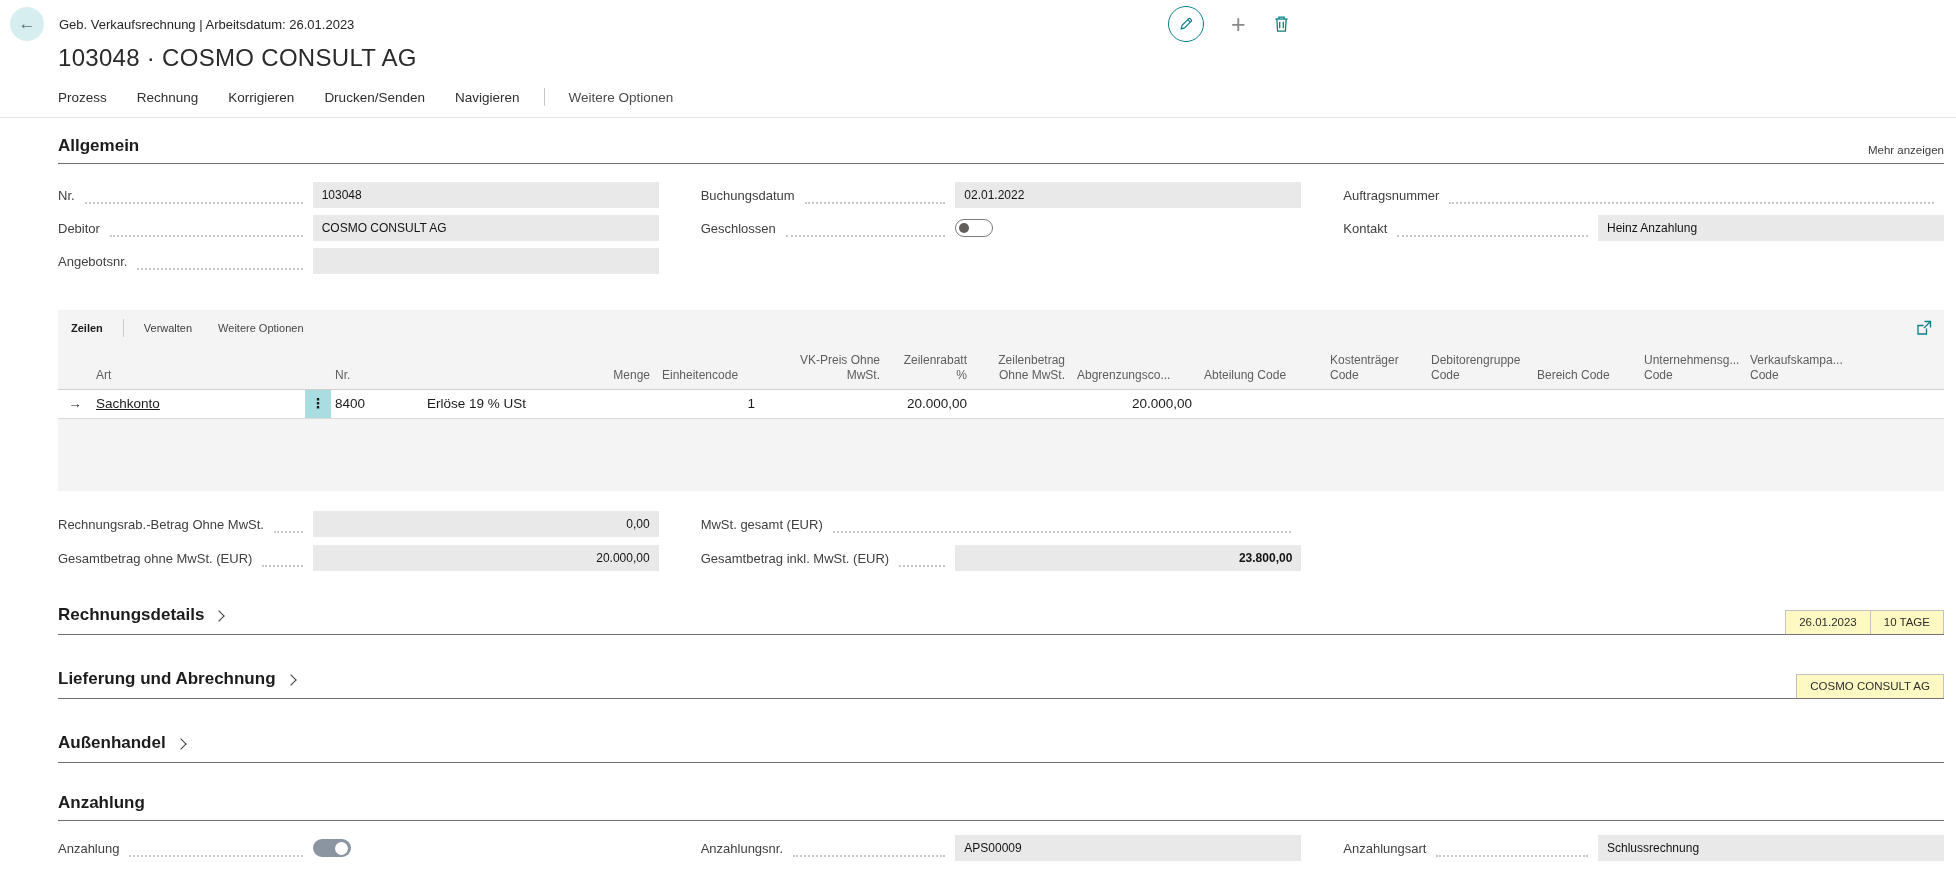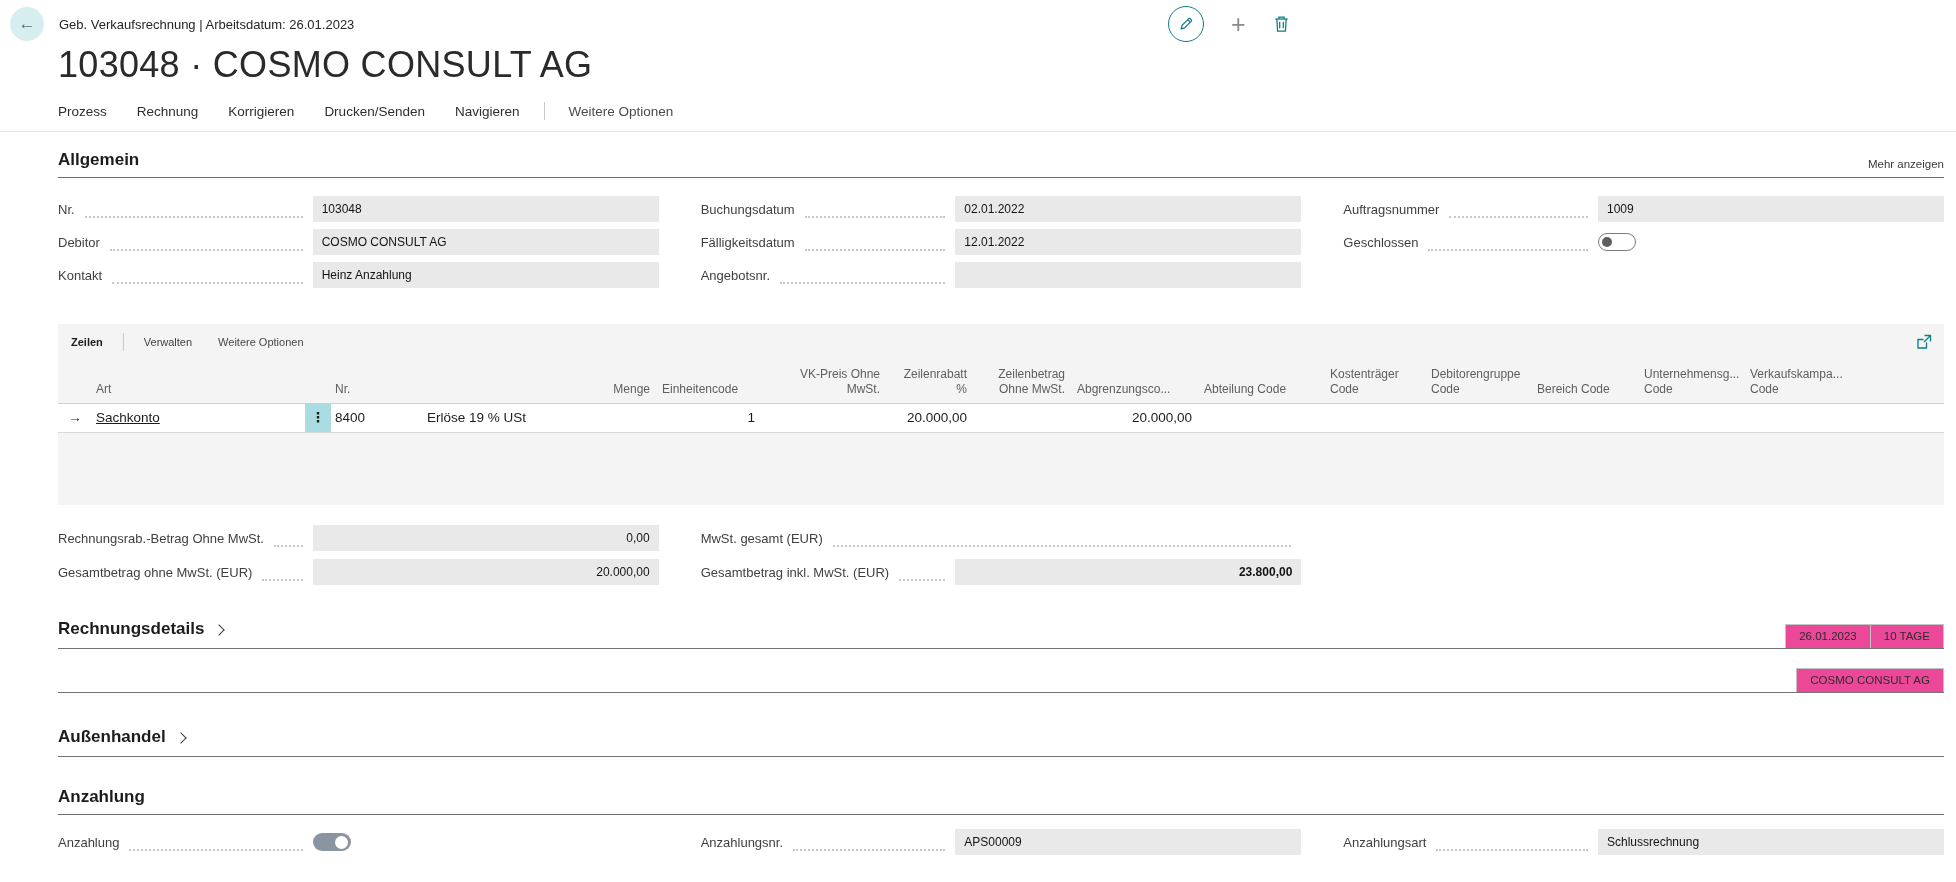--- a/index.html
+++ b/index.html
@@ -22,21 +22,21 @@
   }
   .breadcrumb { margin-left:15px; font-size:13px; color:#252525; }
   .top-icons { position:absolute; left:1168px; top:6px; display:flex; align-items:center; gap:27px; }
   .pencil-circle {
     width:36px; height:36px; border:1.6px solid #0d7d87; border-radius:50%;
     display:flex; align-items:center; justify-content:center; cursor:pointer;
   }
   .plus-btn { font-size:25px; color:#8a8a8a; font-weight:400; cursor:pointer; line-height:1; }
   .trash-btn { cursor:pointer; display:flex; }
   
-  .page-title { margin:2px 0 12px 58px; font-size:36px; font-weight:400; color:#2a2a2a; letter-spacing:.3px; }
+  .page-title { margin:2px 0 12px 58px; font-size:24px; font-weight:400; color:#2a2a2a; letter-spacing:.3px; }
   .action-menu {
     margin-top:16px; padding:0 12px 11px 58px;
     border-bottom:1px solid #e4e4e4;
     display:flex; align-items:center; gap:30px;
     font-size:13.5px; color:#2e2e2e;
   }
   .action-menu .item { cursor:pointer; white-space:nowrap; }
   .vdiv { width:1px; height:18px; background:#c9c9c9; margin:0 -6px; }
   .more-opts { color:#4a4a4a; }
   
@@ -85,21 +85,21 @@
   .nr-link { color:#1e6f7c; cursor:pointer; }
   .tbl-filler { height:72px; }
   
   .totals { margin:20px 12px 0 58px; display:grid; grid-template-columns:repeat(3,1fr); column-gap:42px; row-gap:8px; }
   
   .ft { margin:34px 12px 0 58px; position:relative; border-bottom:1px solid #737373; padding-bottom:9px; }
   .ft-head { display:flex; align-items:center; font-size:17px; font-weight:700; color:#1c1c1c; cursor:pointer; }
   .chev { width:8px; height:8px; border-top:1.6px solid #3c3c3c; border-right:1.6px solid #3c3c3c; transform:rotate(45deg); display:inline-block; margin-left:11px; margin-top:2px; }
   .chips { position:absolute; right:0; bottom:0; display:flex; }
   .chip {
-    background:#ec4899; border:1px solid #c3c3c3; border-bottom:none;
+    background:#fef9c3; border:1px solid #c3c3c3; border-bottom:none;
     padding:6px 13px 6px; font-size:11.5px; color:#2c2c2c; margin-left:-1px; line-height:1; cursor:pointer;
   }
   .anz-grid { margin:14px 12px 0 58px; display:grid; grid-template-columns:repeat(3,1fr); column-gap:42px; }
   svg { display:block; }
 </style>
 </head>
 <body>
 
 <div class="page">
 
@@ -158,32 +158,26 @@
         <span class="fbox">103048</span>
       </div>
       <div class="frow">
         <span class="flabel">Buchungsdatum</span>
         <span class="leader"></span>
         <span class="fbox">02.01.2022</span>
       </div>
       <div class="frow">
         <span class="flabel">Auftragsnummer</span>
         <span class="leader"></span>
-        <span class="fbox">1009</span>
       </div>
 
       <div class="frow">
         <span class="flabel">Debitor</span>
         <span class="leader"></span>
         <span class="fbox">COSMO CONSULT AG</span>
-      </div>
-      <div class="frow">
-        <span class="flabel">Fälligkeitsdatum</span>
-        <span class="leader"></span>
-        <span class="fbox">12.01.2022</span>
       </div>
       <div class="frow">
         <span class="flabel">Geschlossen</span>
         <span class="leader"></span>
         <span class="fslot">
           <span class="tg off">
               <span class="knob"></span>
             </span>
         </span>
       </div>
@@ -287,20 +281,24 @@
       <span>Rechnungsdetails</span>
       <span class="chev"></span>
     </div>
     <div class="chips">
       <span class="chip">26.01.2023</span>
       <span class="chip">10 TAGE</span>
     </div>
   </div>
 
   <div class="ft">
+    <div class="ft-head">
+      <span>Lieferung und Abrechnung</span>
+      <span class="chev"></span>
+    </div>
     <div class="chips">
       <span class="chip">COSMO CONSULT AG</span>
     </div>
   </div>
 
   <div class="ft">
     <div class="ft-head">
       <span>Außenhandel</span>
       <span class="chev"></span>
     </div>

